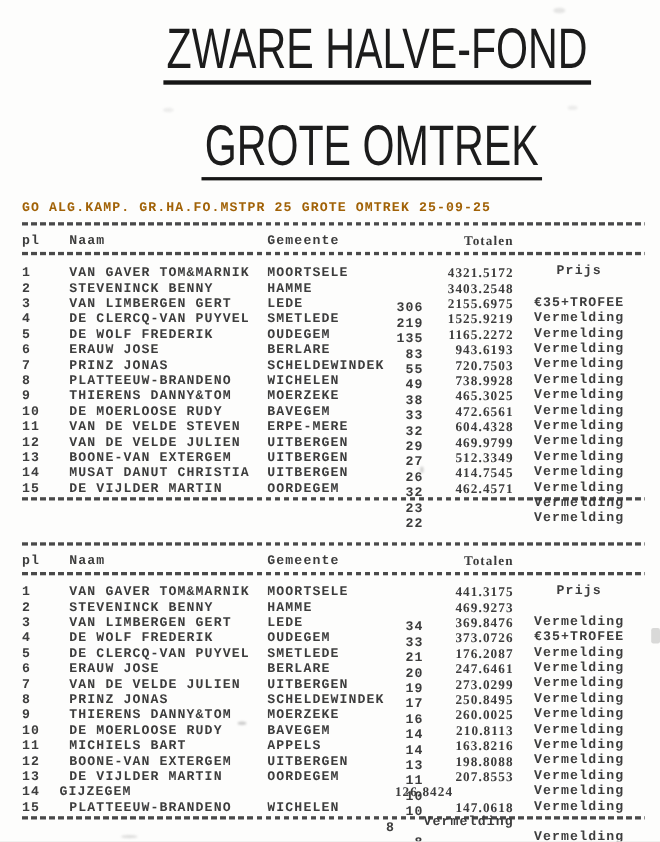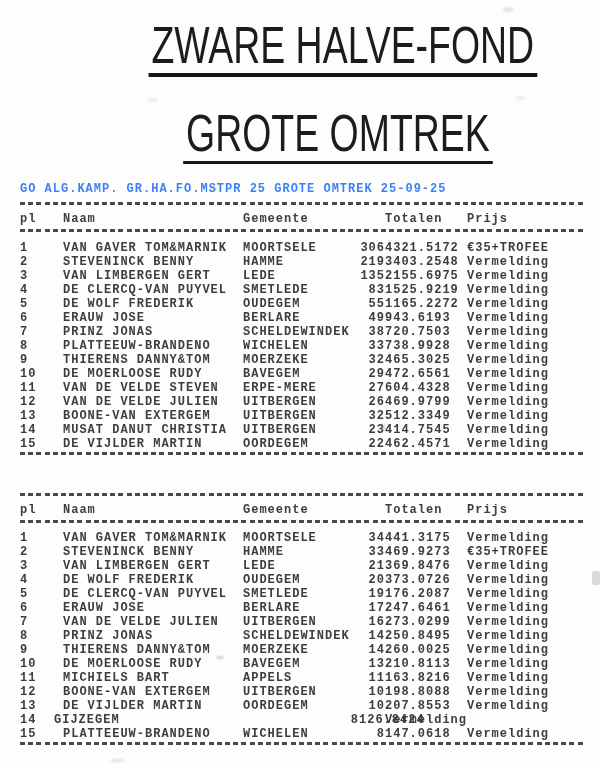--- a/index.html
+++ b/index.html
@@ -16,42 +16,42 @@
     display:inline-block;
     font-family:"Liberation Sans","DejaVu Sans",sans-serif;
     font-weight:400;font-size:52px;line-height:0.9;color:#1c1c1c;
     padding:0 4px 4px;border-bottom:4px solid #161616;
     transform:scaleX(0.72);transform-origin:center bottom;
     white-space:nowrap;
   }
   .title-wrap.t2 .big-title{border-bottom-width:3px;}
   
   .tbl{position:absolute;left:20px;width:566px;font-size:12px;font-weight:bold;letter-spacing:1px;}
-  .sec-header{height:14px;line-height:14px;white-space:nowrap;color:#3b82f6;}
+  .sec-header{height:14px;line-height:14px;white-space:nowrap;color:#a16207;}
   .dash{
     height:3px;
     background:repeating-linear-gradient(to right,#4a4a4a 0px,#4a4a4a 5px,transparent 5px,transparent 8.2px);
   }
   .dash.d1{margin-top:6px;}
   .dash.d2{margin-top:3px;}
   .dash.d3{margin-top:1px;}
   .row{
     display:grid;
     grid-template-columns:34px 189px 116px 26px 82px 119px;
     height:14px;line-height:14px;white-space:nowrap;
   }
   .cols{margin-top:7px;}
   .rows{margin-top:9px;}
   .tbl.s2 .rows{margin-top:8px;}
   .c-pl{}
   .c-naam{padding-left:9px;overflow:hidden;}
   .c-gem{overflow:hidden;}
-  .c-cnt{text-align:right;}
-  .c-tot{text-align:left;}
-  .c-prijs{text-align:left;}
+  .c-cnt{text-align:right;margin-top:32px;}
+  .c-tot{text-align:right;font-family:Liberation Serif, serif;}
+  .c-prijs{text-align:center;margin-top:27px;}
   
   .artifact{position:absolute;background:#8f8f8f;border-radius:50%;filter:blur(1px);}
   .a1{left:503px;top:7px;width:11px;height:5px;opacity:.22;}
   .a2{left:148px;top:98px;width:10px;height:4px;opacity:.15;}
   .a3{left:516px;top:96px;width:9px;height:4px;opacity:.15;}
   .a4{left:382px;top:424px;width:3px;height:6px;opacity:.40;border-radius:2px;}
   .a5{left:216px;top:656px;width:8px;height:3px;opacity:.45;}
   .a6{left:592px;top:571px;width:8px;height:14px;opacity:.32;border-radius:2px;filter:blur(.5px);}
   .a7{left:110px;top:759px;width:15px;height:3px;opacity:.28;}
 </style>

